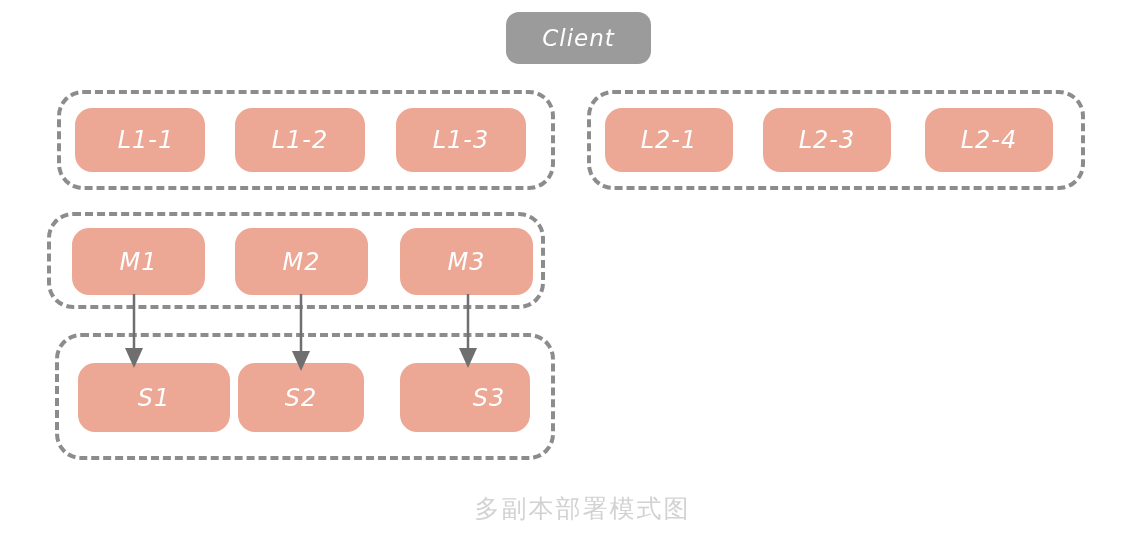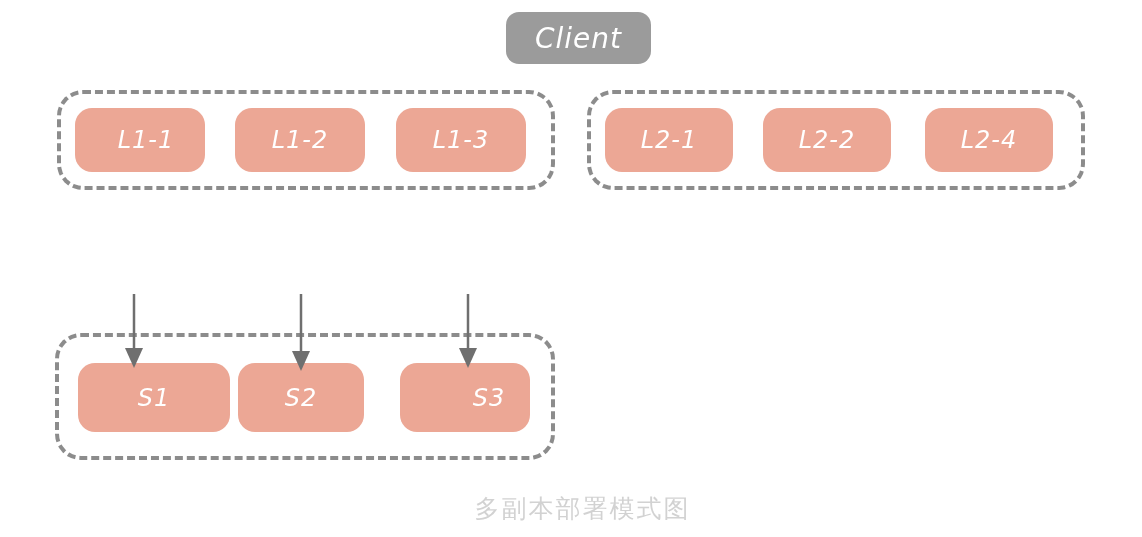--- a/index.html
+++ b/index.html
@@ -21,21 +21,21 @@
     overflow: hidden;
   }
 
   .client-node {
     position: absolute;
     left: 506px; top: 12px;
     width: 145px; height: 52px;
     background: var(--client-fill);
     border-radius: 13px;
     color: #ffffff;
-    font-size: 28px;
+    font-size: 23px;
     font-style: italic;
     display: flex; align-items: center; justify-content: center;
     letter-spacing: 1px;
   }
 
   .group {
     position: absolute;
     border: 4px dashed var(--group-border);
     border-radius: 26px;
     background: transparent;
@@ -100,24 +100,29 @@
   <div class="client-node">Client</div>
 
   <div class="group group-l1">
     <div class="node n-l1-1">L1-1</div>
     <div class="node n-l1-2">L1-2</div>
     <div class="node n-l1-3">L1-3</div>
   </div>
 
   <div class="group group-l2">
     <div class="node n-l2-1">L2-1</div>
-    <div class="node n-l2-2">L2-2</div>
+    <div class="node n-l2-2">L2-3</div>
     <div class="node n-l2-3">L2-4</div>
   </div>
 
+  <div class="group group-m">
+    <div class="node n-m1">M1</div>
+    <div class="node n-m2">M2</div>
+    <div class="node n-m3">M3</div>
+  </div>
 
   <div class="group group-s">
     <div class="node n-s1">S1</div>
     <div class="node n-s2">S2</div>
     <div class="node n-s3">S3</div>
   </div>
 
   <svg class="arrows" viewBox="0 0 1142 537" xmlns="http://www.w3.org/2000/svg">
     <g>
       <line class="arrow-line" x1="134" y1="294" x2="134" y2="349"></line>

